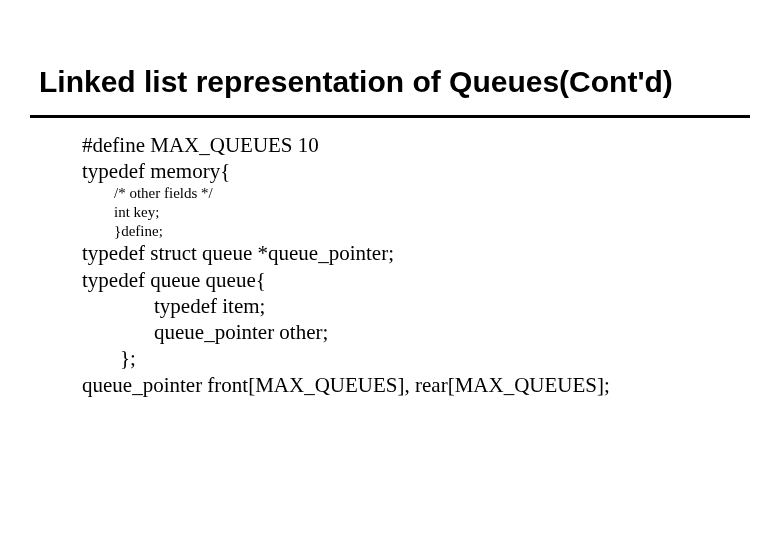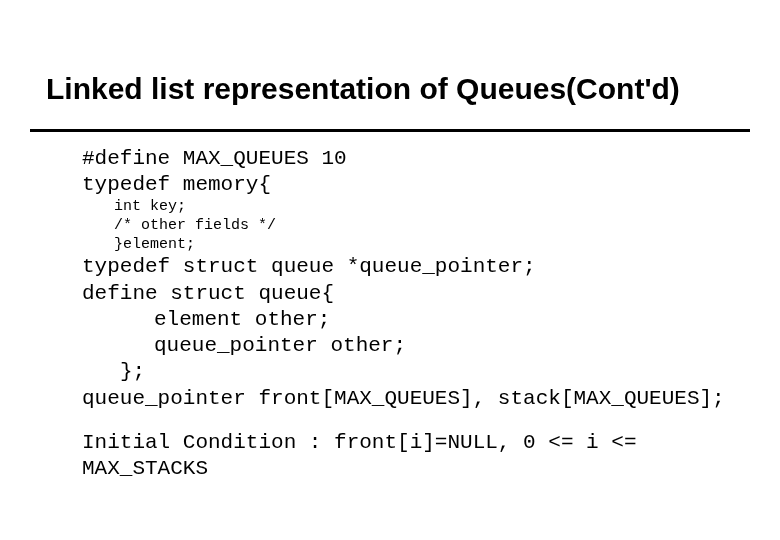--- a/index.html
+++ b/index.html
@@ -17,34 +17,33 @@
     height: 540px;
     position: relative;
     box-sizing: border-box;
     padding: 56px 30px 0 30px;
   }
   .title {
     font-family: Arial, Helvetica, sans-serif;
     font-weight: 700;
     font-size: 30px;
     line-height: 1.15;
-    margin: 16px;
+    margin: 9px;
     padding-bottom: 6px;
   }
   .title-rule {
     border: none;
     border-top: 3px solid #000;
     margin: 0 0 14px 0;
     width: 100%;
   }
   .body {
     padding-left: 52px;
     font-size: 21px;
     line-height: 1.25;
-    font-family: Liberation Mono, monospace;
   }
   .small {
     font-size: 15px;
     line-height: 1.25;
     padding-left: 32px;
   }
   .indent {
     padding-left: 72px;
   }
   .indent-close {
@@ -60,30 +59,29 @@
 <div class="slide">
 
   <h1 class="title">Linked list representation of Queues(Cont'd)</h1>
   <hr class="title-rule">
 
   <div class="body">
     <div>#define MAX_QUEUES  10</div>
     <div>typedef memory{</div>
 
     <div class="small">
+      <div>/* other fields */</div>
       <div>int key;</div>
-      <div>/* other fields */</div>
-      <div>}element;</div>
+      <div>}define;</div>
     </div>
 
     <div>typedef struct queue *queue_pointer;</div>
-    <div>define struct queue{</div>
-    <div class="indent">element  other;</div>
+    <div>typedef queue queue{</div>
+    <div class="indent">typedef  item;</div>
     <div class="indent">queue_pointer other;</div>
     <div class="indent-close">};</div>
-    <div>queue_pointer front[MAX_QUEUES], stack[MAX_QUEUES];</div>
+    <div>queue_pointer front[MAX_QUEUES], rear[MAX_QUEUES];</div>
 
     <div class="mt">
-      <div>Initial Condition : front[i]=NULL, 0 &lt;= i &lt;= MAX_STACKS</div>
     </div>
   </div>
 
 </div>
 
 </body></html>

